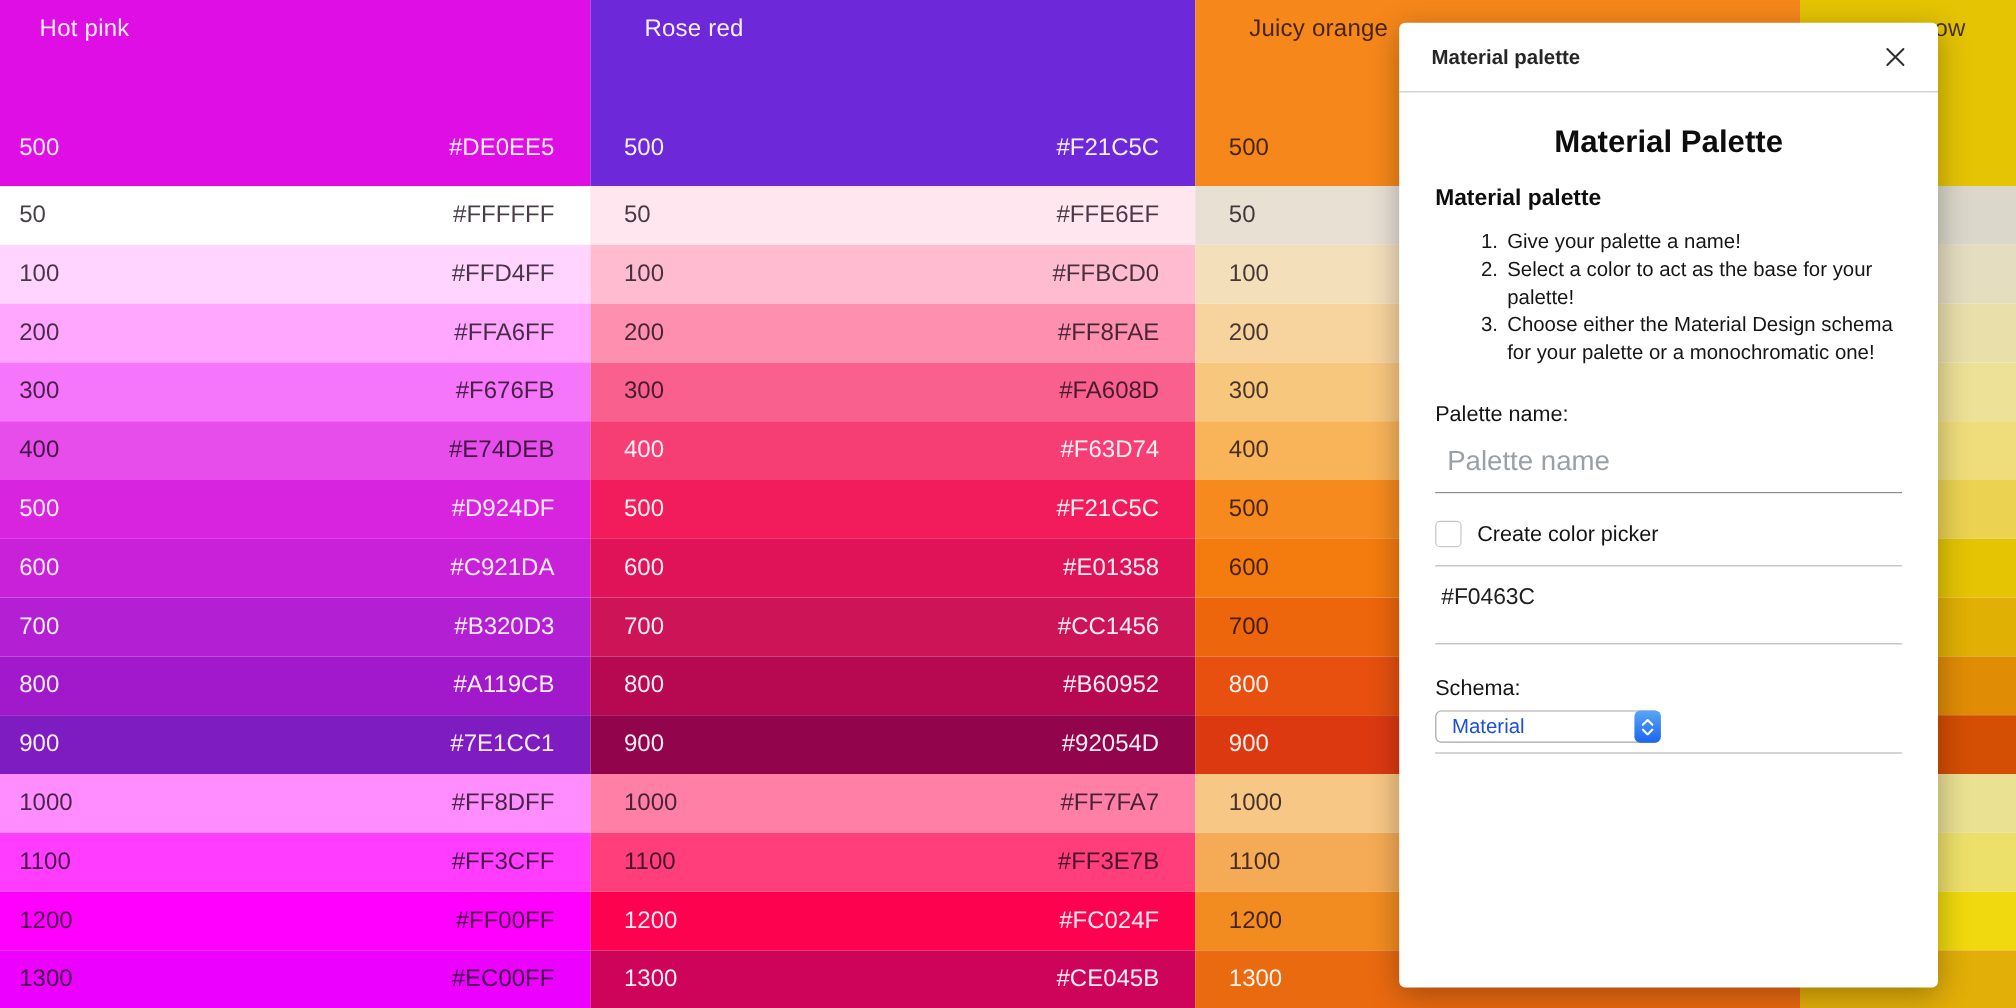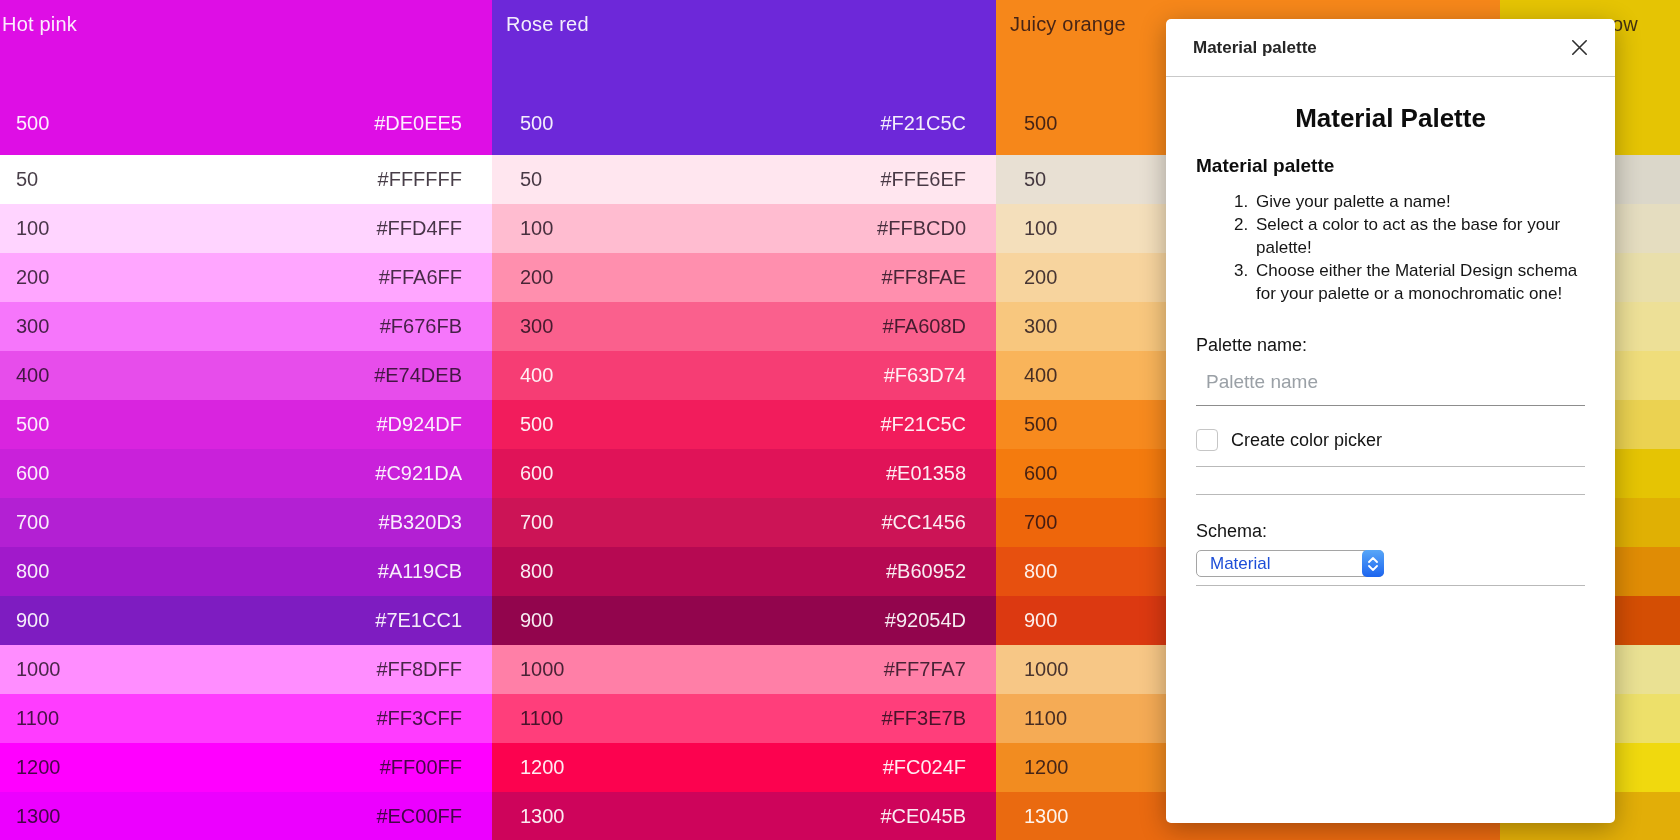--- a/index.html
+++ b/index.html
@@ -4,21 +4,21 @@
 <style>
   html,body{margin:0;padding:0;}
   body{
     width:1680px;height:840px;overflow:hidden;position:relative;
     font-family:"Liberation Sans", sans-serif;background:#ffffff;
   }
   
   .board{position:absolute;inset:0;}
   .palette-column{position:absolute;top:0;width:504px;height:841px;}
   .col-header{position:relative;height:155px;}
-  .col-name{position:absolute;top:13px;left:14px;font-size:20px;letter-spacing:.2px;}
+  .col-name{position:absolute;top:13px;left:45px;font-size:20px;letter-spacing:.2px;}
   .col-name.clipped{left:112px;text-align:right;}
   .header-meta{position:absolute;bottom:20px;left:28px;right:30px;display:flex;justify-content:space-between;font-size:20px;}
   .swatch-row{height:49px;display:flex;align-items:center;justify-content:space-between;padding:0 30px 0 28px;font-size:20px;}
   .tone-light{color:rgba(255,255,255,.92);}
   .tone-dark{color:rgba(20,8,20,.78);}
 
   
   .modal{
     position:absolute;left:1166px;top:19px;width:449px;height:804px;z-index:10;
     background:#fff;border-radius:5px;box-shadow:0 6px 26px rgba(0,0,0,.30);
@@ -34,21 +34,21 @@
   .heading{margin:26px 0 0;text-align:center;font-size:26px;font-weight:700;color:#0d0d0d;}
   .subheading{margin:21px 0 0;font-size:19px;font-weight:700;color:#0d0d0d;}
   .instructions{margin:13px 0 0;padding-left:57px;width:389px;box-sizing:border-box;
     font-size:17px;line-height:23px;color:#161616;}
   .instructions li{padding-left:3px;}
   .field-label{font-size:18px;color:#141414;}
   .lbl-name{display:block;margin-top:30px;}
   .name-input{
     display:block;width:100%;box-sizing:border-box;margin-top:2px;
     border:none;border-bottom:1px solid #8d8d8d;outline:none;
-    font-family:"Liberation Sans",sans-serif;font-size:19px;color:#0f766e;
+    font-family:"Liberation Sans",sans-serif;font-size:23px;color:#0f766e;
     padding:13px 10px 12px;background:transparent;
   }
   .name-input::placeholder{color:#9aa0a6;}
   .toggle-row{
     margin-top:17px;padding:6px 0 15px;border-bottom:1px solid #b9b9b9;
     display:flex;align-items:center;gap:13px;
   }
   .checkbox{
     appearance:none;-webkit-appearance:none;width:22px;height:22px;margin:0;
     border:1.5px solid #c6c6c6;border-radius:4px;background:#fff;
@@ -370,20 +370,21 @@
     </ol>
 
     <label class="field-label lbl-name">Palette name:</label>
     <input class="name-input" type="text" placeholder="Palette name" style="">
 
     <div class="toggle-row">
       <input type="checkbox" class="checkbox" style="">
       <span class="toggle-label">Create color picker</span>
     </div>
 
+    <div class="base-value">#F0463C</div>
     <hr class="rule">
 
     <label class="field-label lbl-schema">Schema:</label>
     <div class="select" role="button">
       <span class="select-text">Material</span>
       <span class="stepper">
         <svg width="10" height="6" viewBox="0 0 10 6">
             <path d="M1 5 L5 1 L9 5" stroke="#fff" stroke-width="1.8" fill="none" stroke-linecap="round" stroke-linejoin="round"></path>
           </svg>
         <svg width="10" height="6" viewBox="0 0 10 6">

